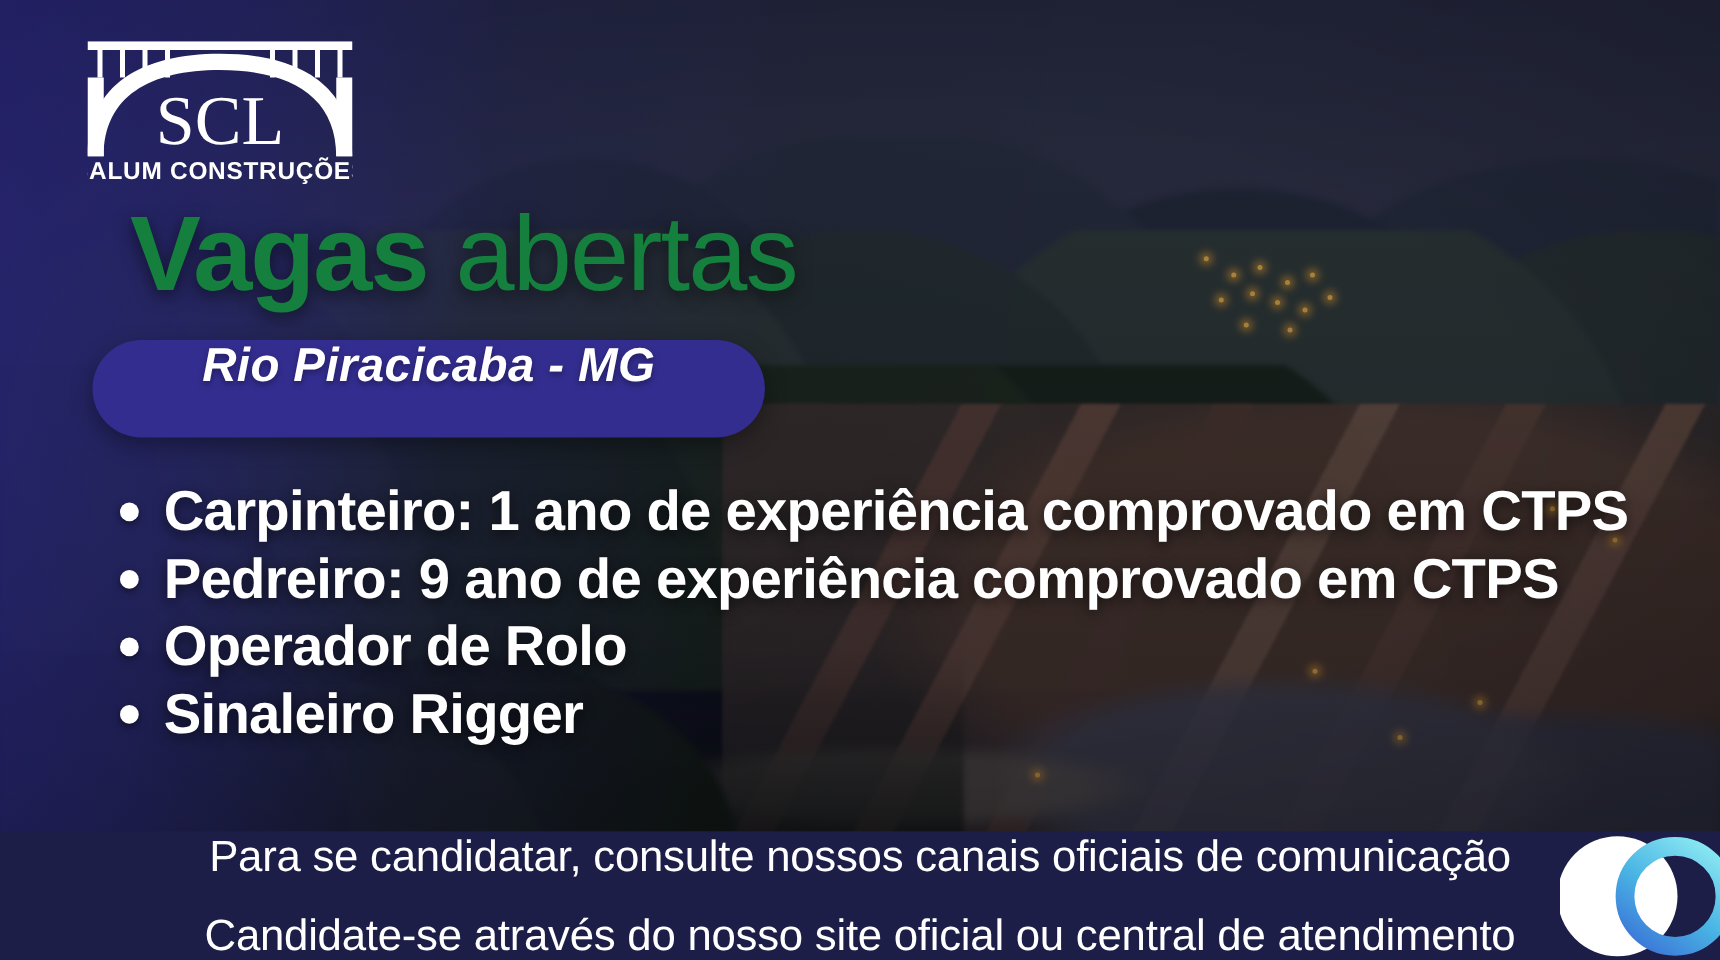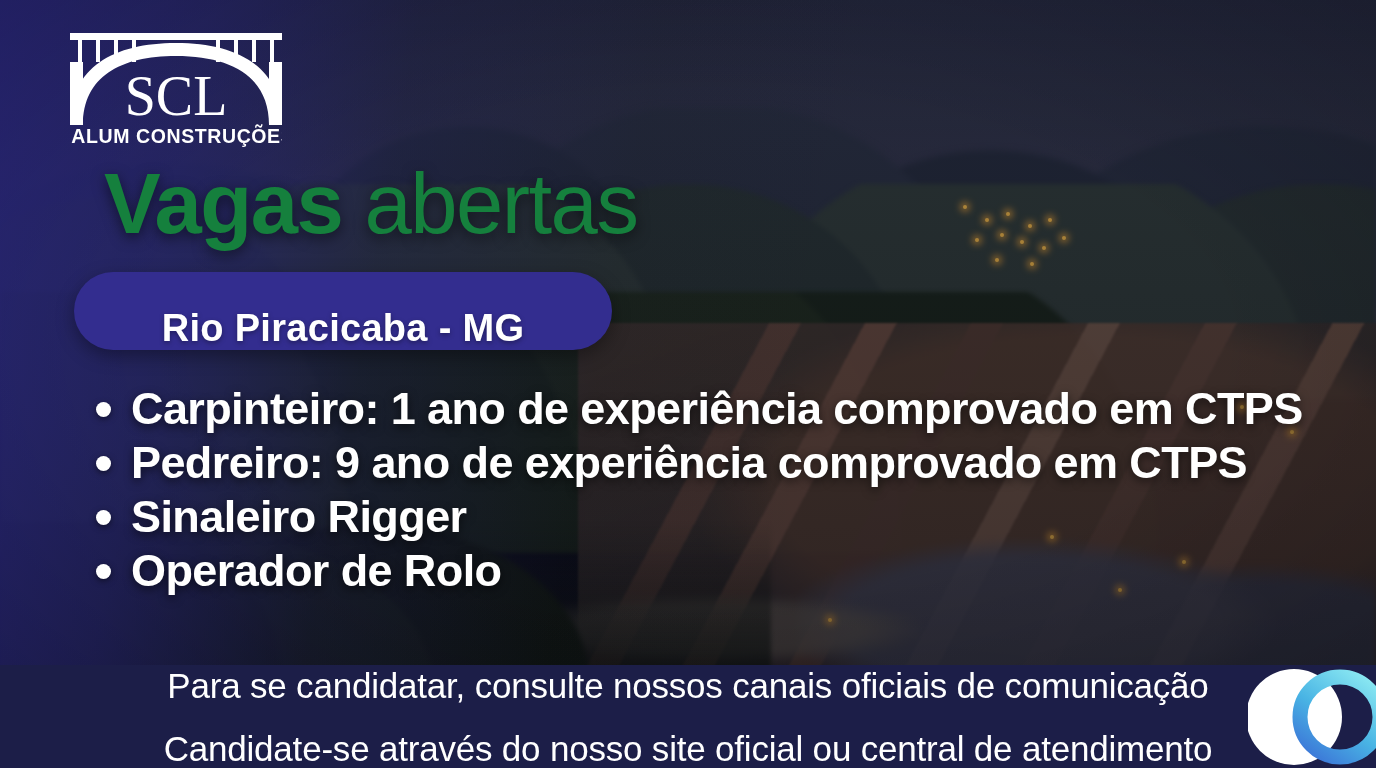--- a/index.html
+++ b/index.html
@@ -113,22 +113,23 @@
     margin-left:28px;
   }
   .headline .hl-bold{ font-weight:bold; }
   .headline .hl-light{ font-weight:normal; }
 
   .badge{
     position:absolute; left:74px; top:272px;
     width:538px; height:78px;
     border-radius:39px;
     background:#332d8f;
-    display:flex; align-items:flex-end; justify-content:center;
+    display:flex; align-items:flex-start; justify-content:center;
     box-shadow:0 6px 18px rgba(0,0,0,.35);
+    font-style:italic;
   }
   .badge-text{
     font-size:38px; font-weight:bold; color:#fff; letter-spacing:.3px;
     text-shadow:0 2px 5px rgba(0,0,0,.35);
   }
 
   .jobs{ position:absolute; left:96px; top:382px; width:1230px;text-align:center; }
   .job{
     display:flex; align-items:flex-start; gap:20px;
     height:54px;
@@ -243,25 +244,25 @@
       <div class="job">
         <span class="job-bullet"></span>
         <span class="job-label">Carpinteiro: 1 ano de experiência comprovado em CTPS</span>
       </div>
       <div class="job">
         <span class="job-bullet"></span>
         <span class="job-label">Pedreiro: 9 ano de experiência comprovado em CTPS</span>
       </div>
       <div class="job">
         <span class="job-bullet"></span>
+        <span class="job-label">Operador de Rolo</span>
+      </div>
+      <div class="job">
+        <span class="job-bullet"></span>
         <span class="job-label">Sinaleiro Rigger</span>
-      </div>
-      <div class="job">
-        <span class="job-bullet"></span>
-        <span class="job-label">Operador de Rolo</span>
       </div>
     </div>
 
     <div class="footer">
       <div class="footer-lines">
         <div class="footer-line">Para se candidatar, consulte nossos canais oficiais de comunicação</div>
         <div class="footer-line">Candidate-se através do nosso site oficial ou central de atendimento</div>
       </div>
       <div class="footer-mark">
         <svg viewBox="0 0 134 112" aria-hidden="true">

